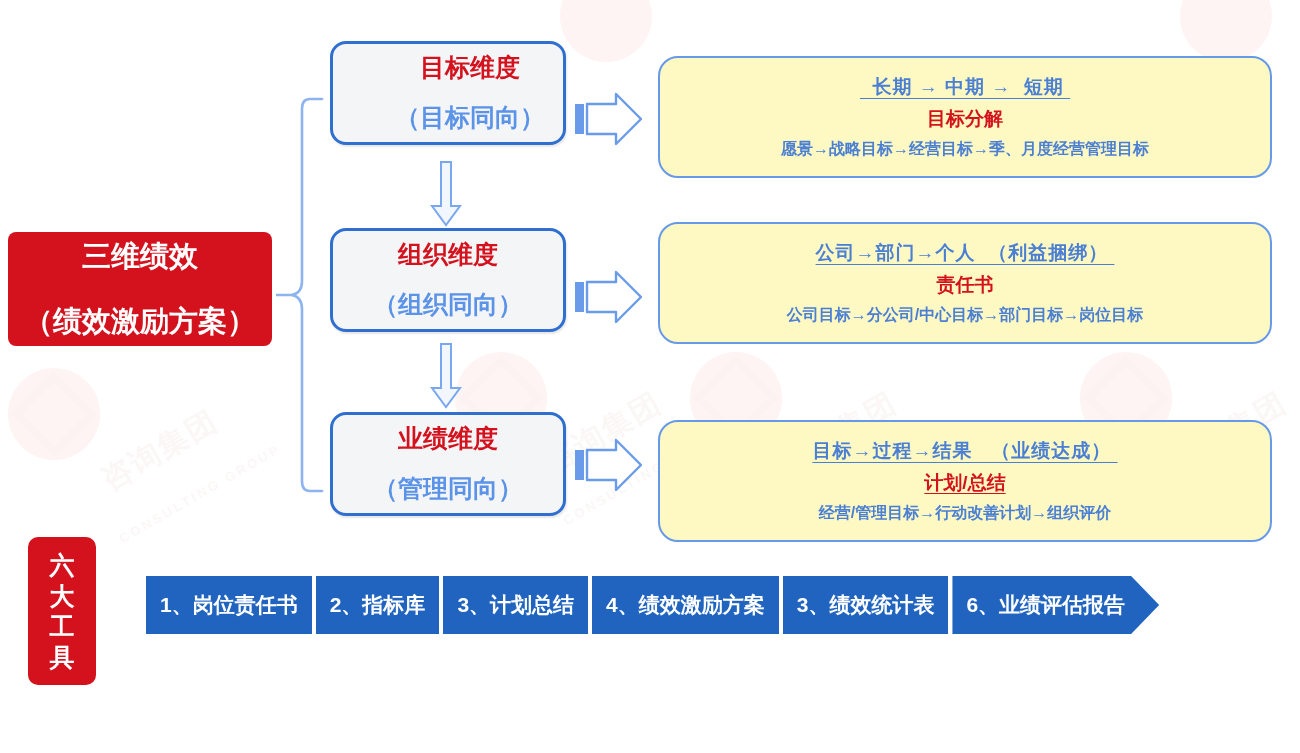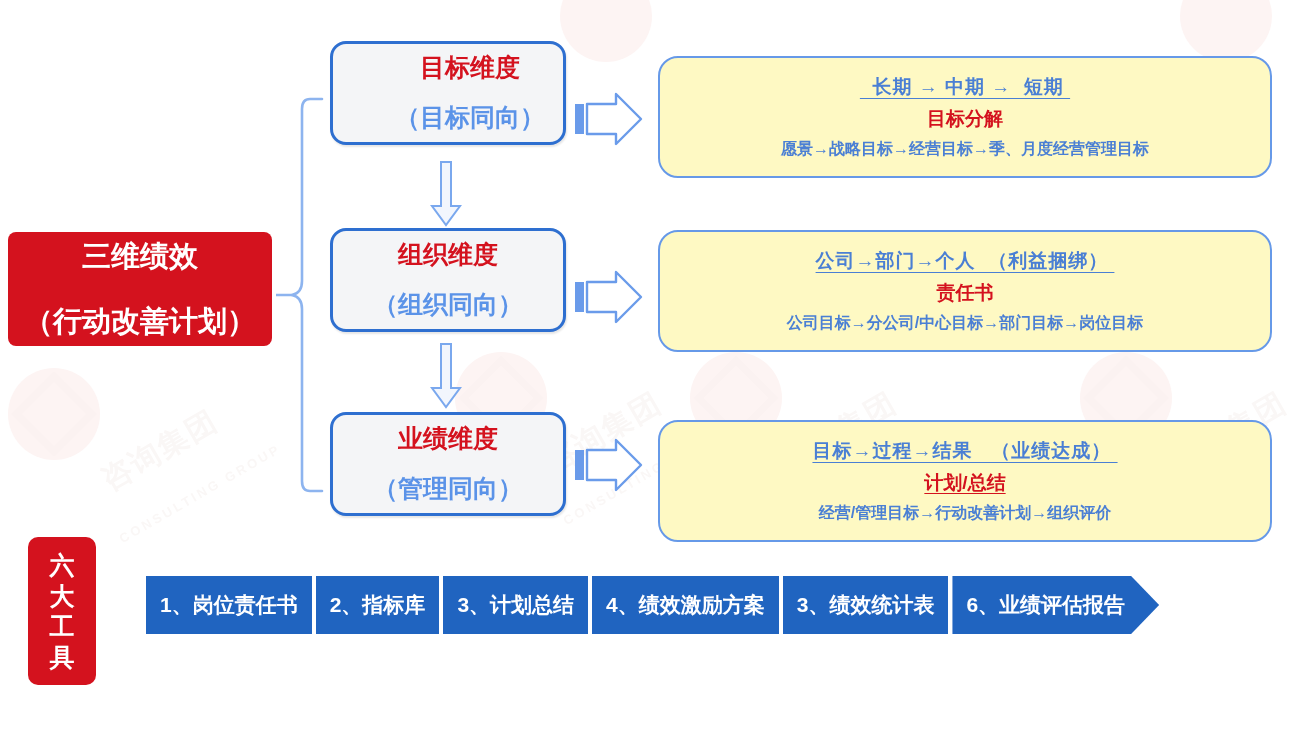--- a/index.html
+++ b/index.html
@@ -141,21 +141,21 @@
     border: 2.5px solid #6699e8;
     border-radius: 20px;
     box-sizing: border-box;
     display: flex;
     flex-direction: column;
     align-items: center;
     justify-content: center;
     text-align: center;
   }
   #detail-0 { top: 56px; }
-  #detail-1 { top: 230px; text-align: center; }
+  #detail-1 { top: 222px; text-align: center; }
   #detail-2 { top: 420px; }
 
   .detail-line1 {
     color: #4a7fd4;
     font-weight: bold;
     font-size: 19px;
     text-decoration: underline;
     text-underline-offset: 5px;
     letter-spacing: 1px;
     white-space: pre;
@@ -240,21 +240,21 @@
   <div class="wm wm-circle" style="left:1180px; top:-30px; width:92px; height:92px;"></div>
   <div class="wm-text" style="left:96px; top:430px;">咨询集团</div>
   <div class="wm-text" style="left:540px; top:412px;">咨询集团</div>
   <div class="wm-text" style="left:775px; top:412px;">咨询集团</div>
   <div class="wm-text" style="left:1165px; top:412px;">咨询集团</div>
   <div class="wm-text wm-text-sm" style="left:108px; top:486px;">CONSULTING GROUP</div>
   <div class="wm-text wm-text-sm" style="left:552px; top:468px;">CONSULTING GROUP</div>
 
   <div class="root-node">
     <div>三维绩效</div>
-    <div>（行动改善计划）</div>
+    <div>（绩效激励方案）</div>
   </div>
 
   <svg class="brace" viewBox="0 0 56 400">
     <path d="M 46 4 L 34 4 Q 26 4 26 14 L 26 186 Q 26 198 16 200 Q 26 202 26 214 L 26 386 Q 26 396 34 396 L 46 396" fill="none" stroke="#8db4ef" stroke-width="2.6" stroke-linecap="round" stroke-linejoin="round"></path>
     <line x1="16" y1="200" x2="0" y2="200" stroke="#8db4ef" stroke-width="2.6" stroke-linecap="round"></line>
   </svg>
 
   <div class="dim-box" id="dim-0">
     <div class="dim-title">目标维度</div>
     <div class="dim-sub">（目标同向）</div>

